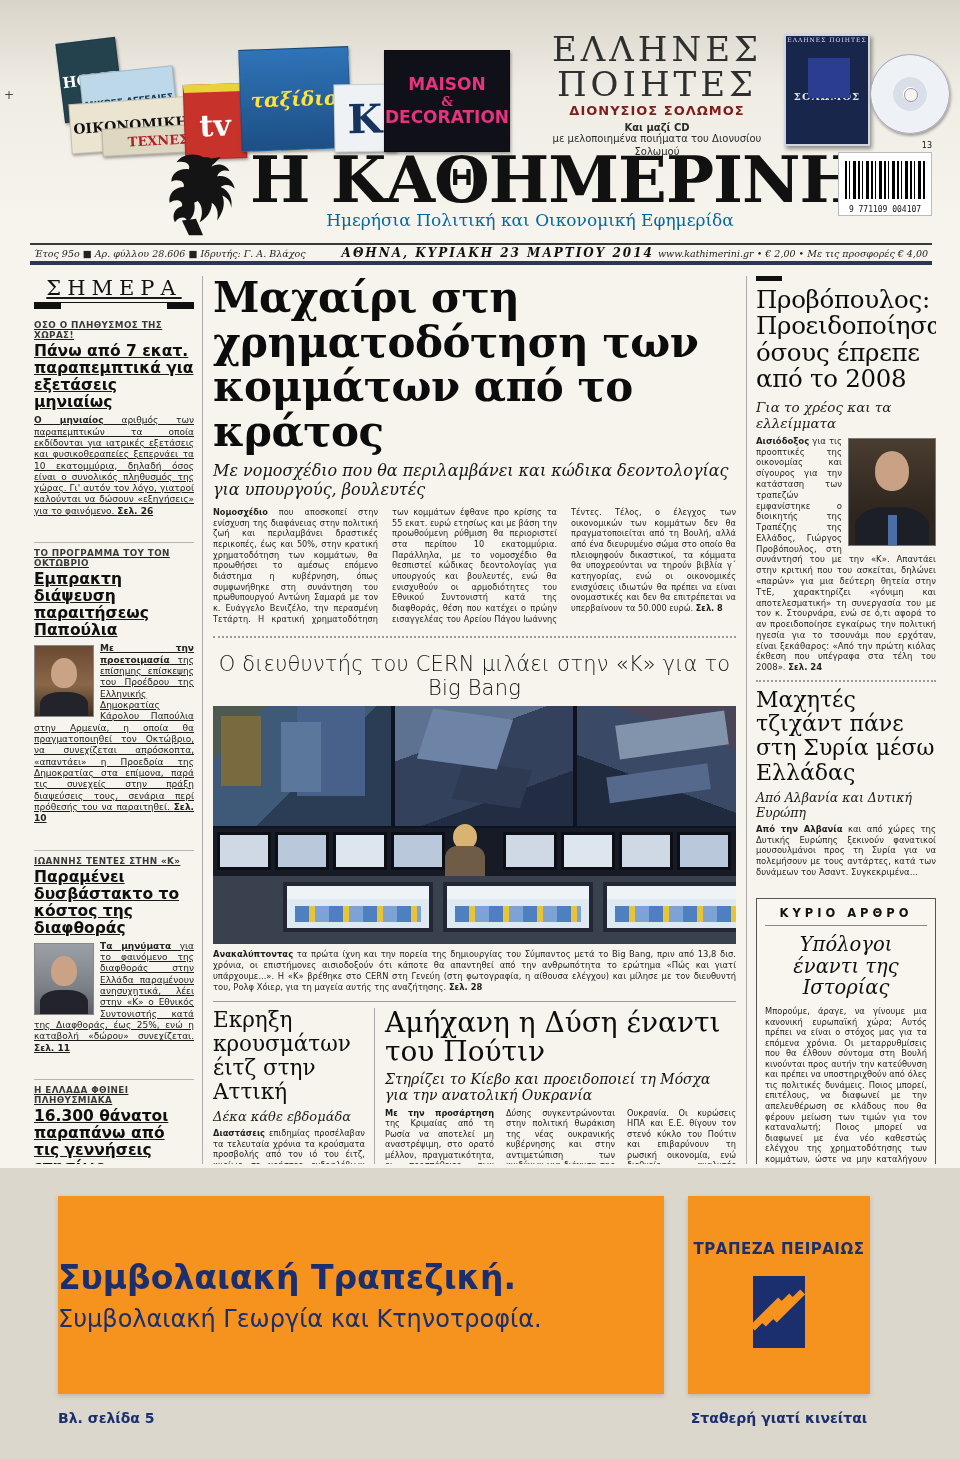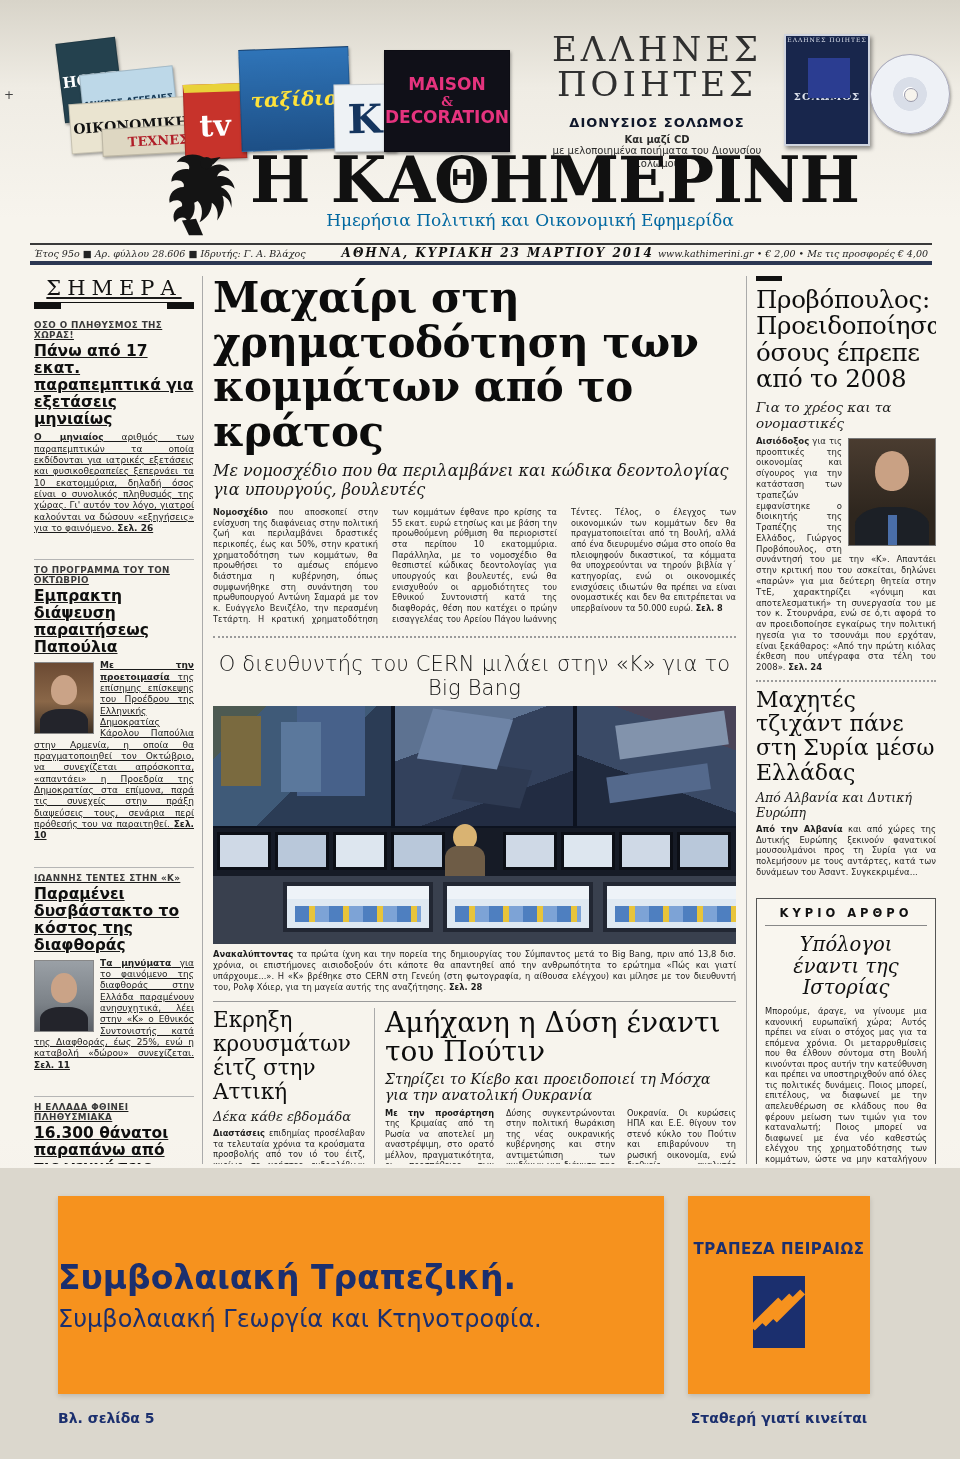--- a/index.html
+++ b/index.html
@@ -24,21 +24,21 @@
         color:#fff;font:bold 30px "DejaVu Serif",serif;border-top:8px solid #e9d23a;}
   .mag6{left:198px;top:22px;width:108px;height:100px;background:linear-gradient(180deg,#2f74b8,#1d4f86);
         transform:rotate(-2deg);color:#ffe23a;font:italic bold 20px "DejaVu Serif",serif;}
   .mag7{left:292px;top:58px;width:60px;height:66px;background:#eef2f5;transform:rotate(-1deg);
         color:#15355e;font:bold 40px "DejaVu Serif",serif;}
   .mag8{left:342px;top:24px;width:124px;height:100px;background:#101018;transform:rotate(0deg);
         color:#e5337e;font:bold 17px "DejaVu Sans",sans-serif;flex-direction:column;line-height:1.05;}
   .mag8 .amp{color:#e5337e;font:bold 13px "DejaVu Serif",serif;}
   .bookpromo{position:absolute;left:500px;top:6px;width:230px;text-align:center;color:#2b2b2b;}
   .bp-title{font:400 34px "DejaVu Serif",serif;letter-spacing:4px;line-height:1.02;color:#2f2f2f;}
-  .bp-poet{margin-top:14px;font:bold 13px "DejaVu Sans",sans-serif;color:#0f172a;letter-spacing:1px;}
+  .bp-poet{margin-top:2px;font:bold 13px "DejaVu Sans",sans-serif;color:#7f1d1d;letter-spacing:1px;}
   .bp-cd{margin-top:4px;font:bold 10px "DejaVu Sans",sans-serif;}
   .bp-sub{font:10px "DejaVu Sans",sans-serif;line-height:1.25;}
   .book{position:absolute;left:742px;top:8px;width:86px;height:112px;background:#18264c;border:2px solid #cfd4df;
         box-shadow:2px 3px 4px rgba(0,0,0,.4);color:#dfe4ef;text-align:center;box-sizing:border-box;}
   .book .b1{font:6px "DejaVu Serif",serif;letter-spacing:1px;}
   .book .b2{margin-top:48px;font:bold 10px "DejaVu Serif",serif;letter-spacing:1px;}
   .book .sq{position:absolute;left:22px;top:22px;width:42px;height:40px;background:#2b3d91;}
   .cd{position:absolute;left:828px;top:28px;width:78px;height:78px;border-radius:50%;
       background:radial-gradient(circle at 50% 50%,#fff 0 12%,#d9dee8 13% 30%,#eef1f6 31% 70%,#c9cfdb 71% 100%);
       box-shadow:1px 2px 3px rgba(0,0,0,.35);border:1px solid #aab;}
@@ -221,37 +221,42 @@
   </div>
 
   <div class="masthead">
     <svg class="eagle" viewBox="0 0 100 100" aria-hidden="true">
       <path fill="#141414" d="M62 10 C50 2 34 4 28 14 C38 12 44 16 42 22 C32 20 22 26 22 36 C30 32 38 36 36 42 C26 42 18 50 20 60 C28 54 36 58 34 64 C26 66 22 74 26 82 C32 74 40 76 40 82 C46 78 50 70 48 60 L52 58 C58 64 58 74 54 82 C62 78 68 70 68 60 C74 64 76 72 74 80 C80 72 84 62 80 52 C86 54 90 60 90 66 C92 56 88 46 78 42 C84 38 90 40 94 44 C92 34 84 28 74 30 C76 24 82 22 88 24 C84 16 74 14 66 20 C68 14 66 10 62 10 Z"></path>
       <circle cx="62" cy="15" r="7" fill="#141414"></circle>
       <path fill="#141414" d="M66 10 L78 8 L69 17 Z"></path>
       <path fill="#141414" d="M34 80 L42 97 L58 97 L50 78 Z"></path>
     </svg>
     <div class="mast-title">Η ΚΑΘΗΜΕΡΙΝΗ</div>
+    <div class="barcode">
+      <div class="code13">13</div>
+      <div class="bars"></div>
+      <div class="num">9 771109 004107</div>
+    </div>
     <div class="mast-sub">Ημερήσια Πολιτική και Οικονομική Εφημερίδα</div>
   </div>
 
   <div class="dateline">
     <div class="dl-left">Έτος 95ο ■ Αρ. φύλλου 28.606 ■ Ιδρυτής: Γ. Α. Βλάχος</div>
     <div class="dl-center">ΑΘΗΝΑ, ΚΥΡΙΑΚΗ 23 ΜΑΡΤΙΟΥ 2014</div>
     <div class="dl-right">www.kathimerini.gr  •  € 2,00  •  Με τις προσφορές € 4,00</div>
   </div>
 
   <div class="content">
 
     <div class="sidebar">
       <div class="sb-header">ΣΗΜΕΡΑ</div>
 
       <div class="sb-item first">
         <div class="kicker">ΟΣΟ Ο ΠΛΗΘΥΣΜΟΣ ΤΗΣ ΧΩΡΑΣ!</div>
-        <div class="sb-title">Πάνω από 17 εκατ. παραπεμπτικά για εξετάσεις μηνιαίως</div>
+        <div class="sb-title">Πάνω από 7 εκατ. παραπεμπτικά για εξετάσεις μηνιαίως</div>
         <div class="sb-body"><span class="lead">Ο μηνιαίος</span><span> αριθμός των παραπεμπτικών τα οποία εκδίδονται για ιατρικές εξετάσεις και φυσικοθεραπείες ξεπερνάει τα 10 εκατομμύρια, δηλαδή όσος είναι ο συνολικός πληθυσμός της χώρας. Γι' αυτόν τον λόγο, γιατροί καλούνται να δώσουν «εξηγήσεις» για το φαινόμενο. </span><span class="pageref">Σελ. 26</span></div>
       </div>
 
       <div class="sb-item">
         <div class="kicker">ΤΟ ΠΡΟΓΡΑΜΜΑ ΤΟΥ ΤΟΝ ΟΚΤΩΒΡΙΟ</div>
         <div class="sb-title">Εμπρακτη διάψευση παραιτήσεως Παπούλια</div>
         <div class="sb-body"><span class="portrait p-papoulias"></span><span class="lead">Με την προετοιμασία</span><span> της επίσημης επίσκεψης του Προέδρου της Ελληνικής Δημοκρατίας Κάρολου Παπούλια στην Αρμενία, η οποία θα πραγματοποιηθεί τον Οκτώβριο, να συνεχίζεται απρόσκοπτα, «απαντάει» η Προεδρία της Δημοκρατίας στα επίμονα, παρά τις συνεχείς στην πράξη διαψεύσεις τους, σενάρια περί πρόθεσής του να παραιτηθεί. </span><span class="pageref">Σελ. 10</span><span class="clear"></span></div>
       </div>
 
       <div class="sb-item">
@@ -315,21 +320,21 @@
           <div class="putin-dk">Στηρίζει το Κίεβο και προειδοποιεί τη Μόσχα για την ανατολική Ουκρανία</div>
           <div class="putin-body"><span class="lead">Με την προσάρτηση</span><span> της Κριμαίας από τη Ρωσία να αποτελεί μη αναστρέψιμη, στο ορατό μέλλον, πραγματικότητα, οι προσπάθειες των μεγάλων δυνάμεων της Δύσης συγκεντρώνονται στην πολιτική θωράκιση της νέας ουκρανικής κυβέρνησης και στην αντιμετώπιση των κινδύνων για διάχυση της κρίσης στην Ανατολική Ουκρανία. Οι κυρώσεις ΗΠΑ και Ε.Ε. θίγουν τον στενό κύκλο του Πούτιν και επιβαρύνουν τη ρωσική οικονομία, ενώ διεθνείς αναλυτές εκτιμούν ότι η κρίση της Ουκρανίας σηματοδοτεί την κατάρρευση της τάξης πραγμάτων που διαμορφώθηκε μετά τη διάλυση της ΕΣΣΔ. </span></div>
 
         </div>
       </div>
     </div>
 
     <div class="rightcol">
       <div class="topmark"></div>
       <div class="prov-hl">Προβόπουλος: Προειδοποίησα όσους έπρεπε από το 2008</div>
-      <div class="prov-dk">Για το χρέος και τα ονομαστικές</div>
+      <div class="prov-dk">Για το χρέος και τα ελλείμματα</div>
       <div class="prov-body">
         <span class="prov-photo">
             <span class="tie"></span>
           </span><span class="lead">Αισιόδοξος</span><span> για τις προοπτικές της οικονομίας και σίγουρος για την κατάσταση των τραπεζών εμφανίστηκε ο διοικητής της Τραπέζης της Ελλάδος, Γιώργος Προβόπουλος, στη συνάντησή του με την «Κ». Απαντάει στην κριτική που του ασκείται, δηλώνει «παρών» για μια δεύτερη θητεία στην ΤτΕ, χαρακτηρίζει «γόνιμη και αποτελεσματική» τη συνεργασία του με τον κ. Στουρνάρα, ενώ σε ό,τι αφορά το αν προειδοποίησε εγκαίρως την πολιτική ηγεσία για το τσουνάμι που ερχόταν, είναι ξεκάθαρος: «Από την πρώτη κιόλας έκθεση που υπέγραφα στα τέλη του 2008». </span><span class="pageref">Σελ. 24</span>
         <span class="clear"></span>
       </div>
       <div class="dotted"></div>
       <div class="jihad-hl">Μαχητές τζιχάντ πάνε στη Συρία μέσω Ελλάδας</div>
       <div class="jihad-dk">Από Αλβανία και Δυτική Ευρώπη</div>
       <div class="jihad-body"><span class="lead">Από την Αλβανία</span><span> και από χώρες της Δυτικής Ευρώπης ξεκινούν φανατικοί μουσουλμάνοι προς τη Συρία για να πολεμήσουν με τους αντάρτες, κατά των δυνάμεων του Άσαντ. Συγκεκριμένα...</span></div>

